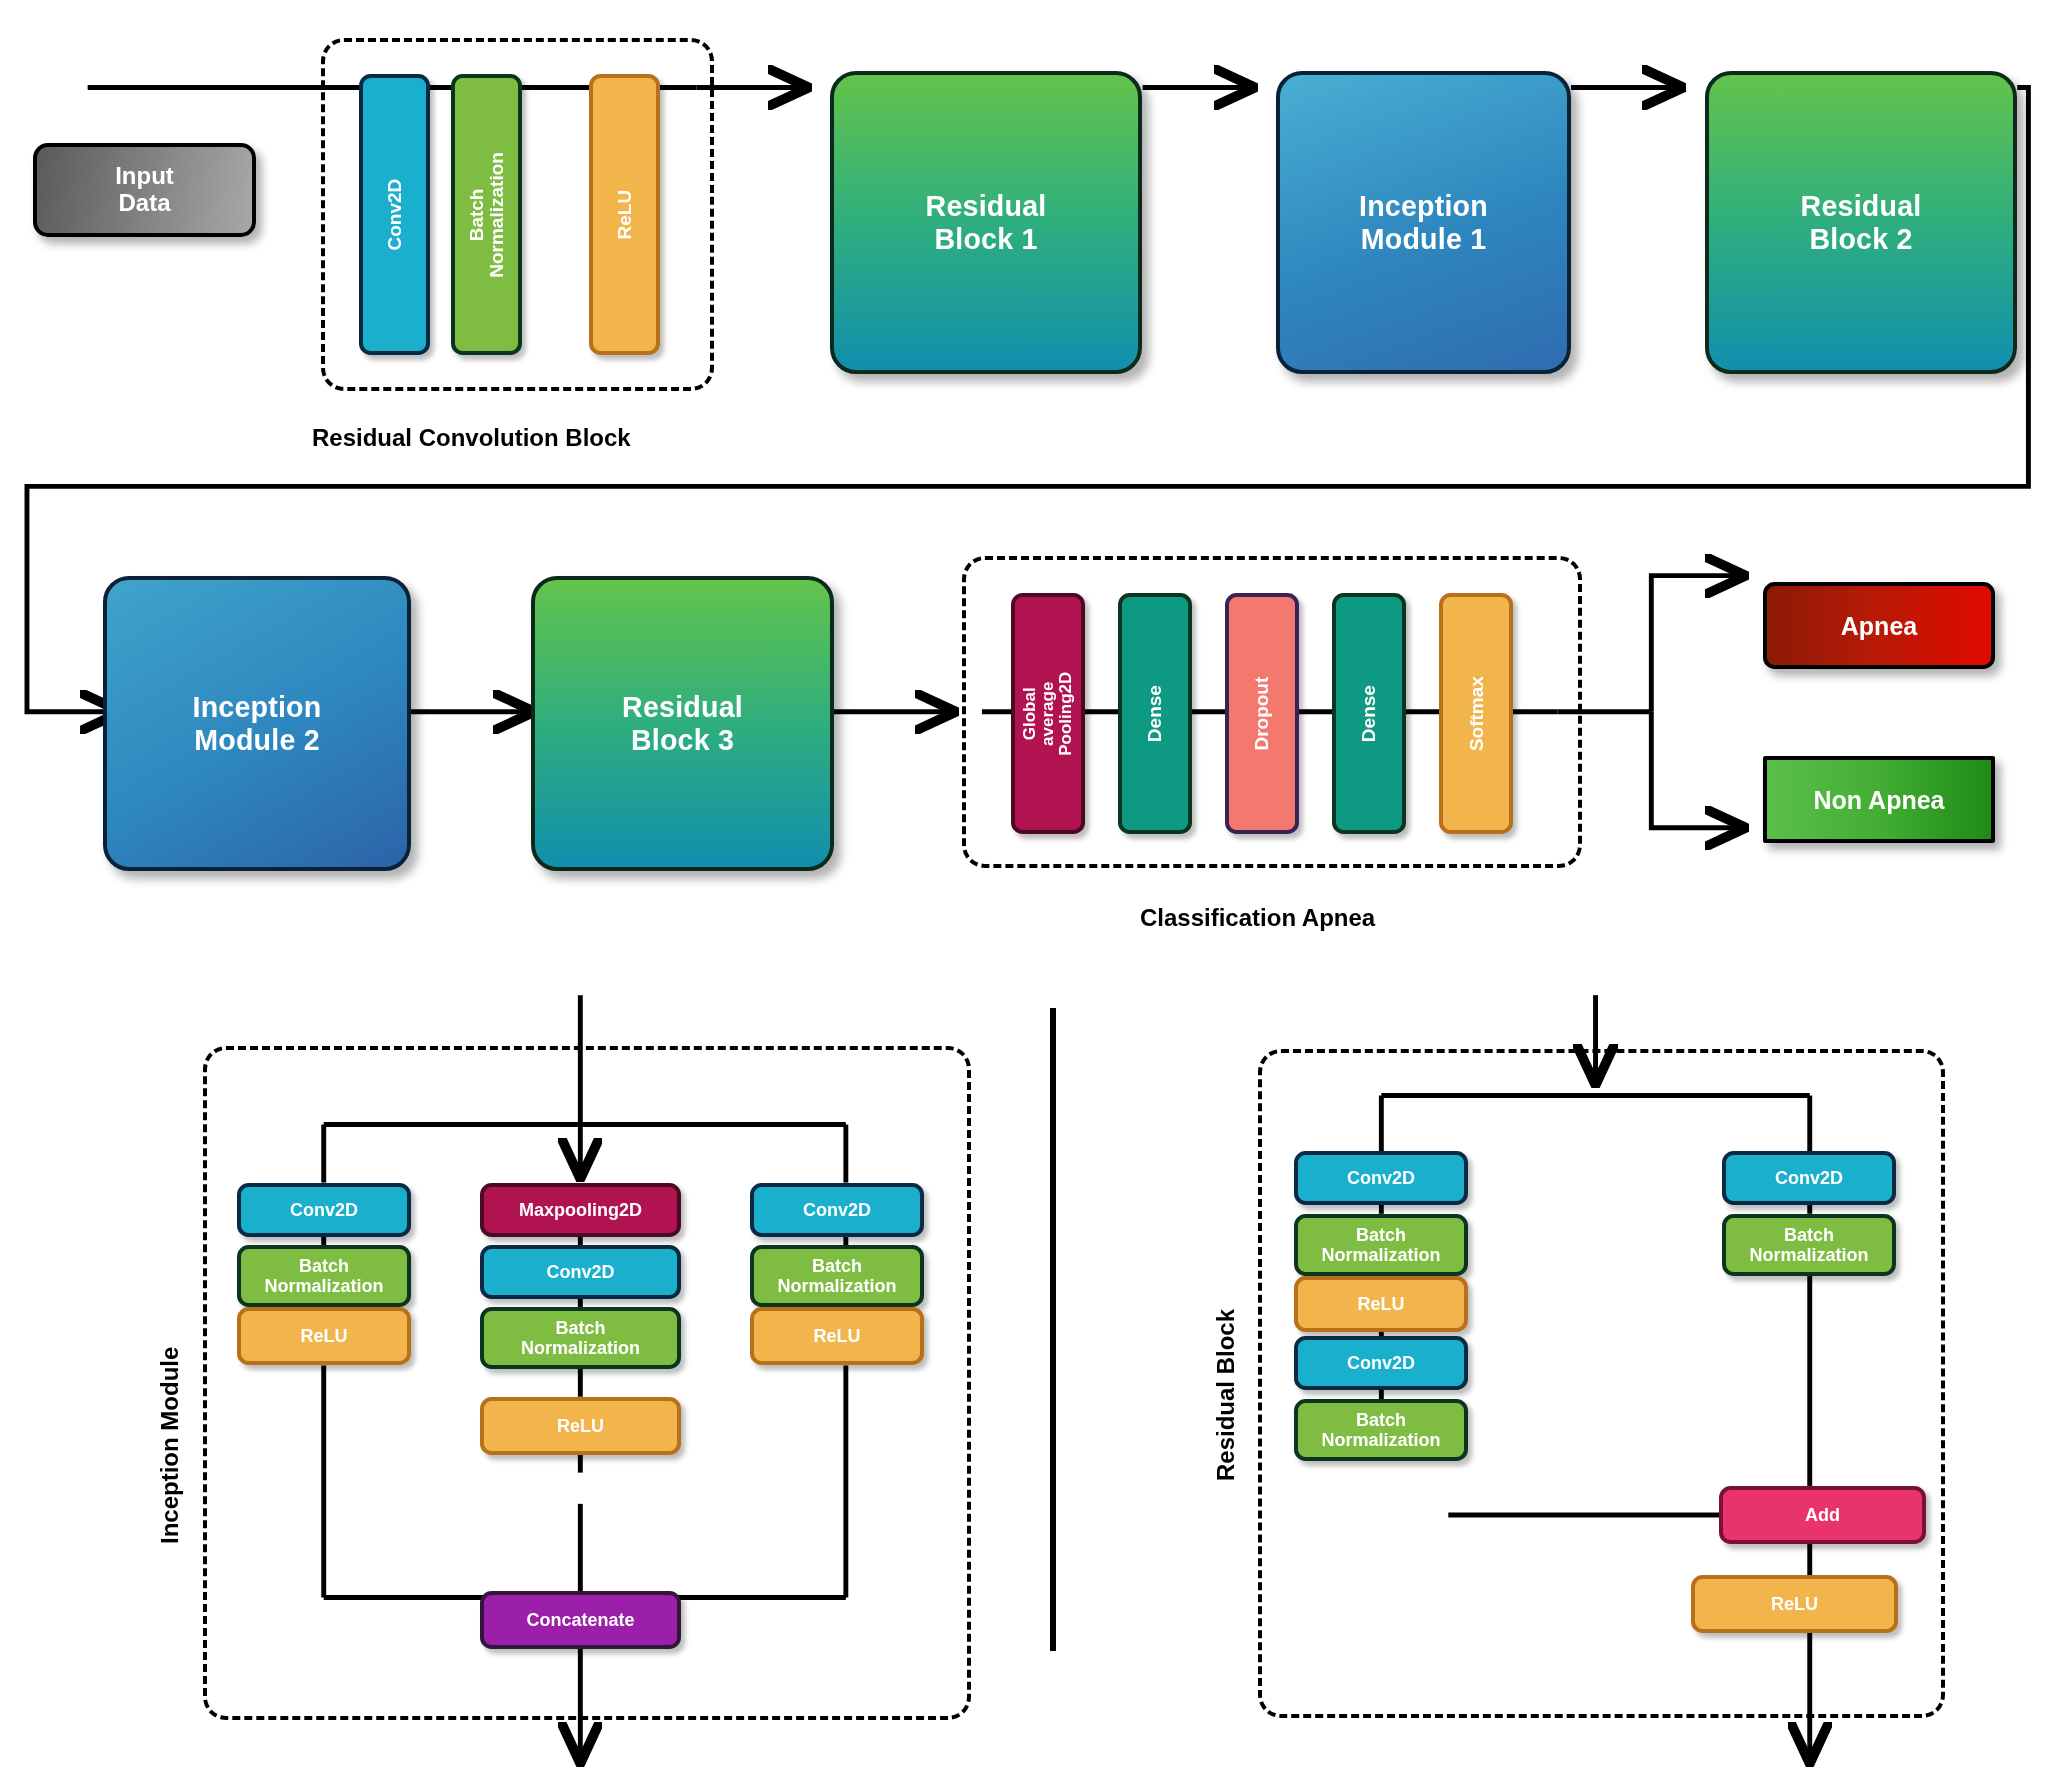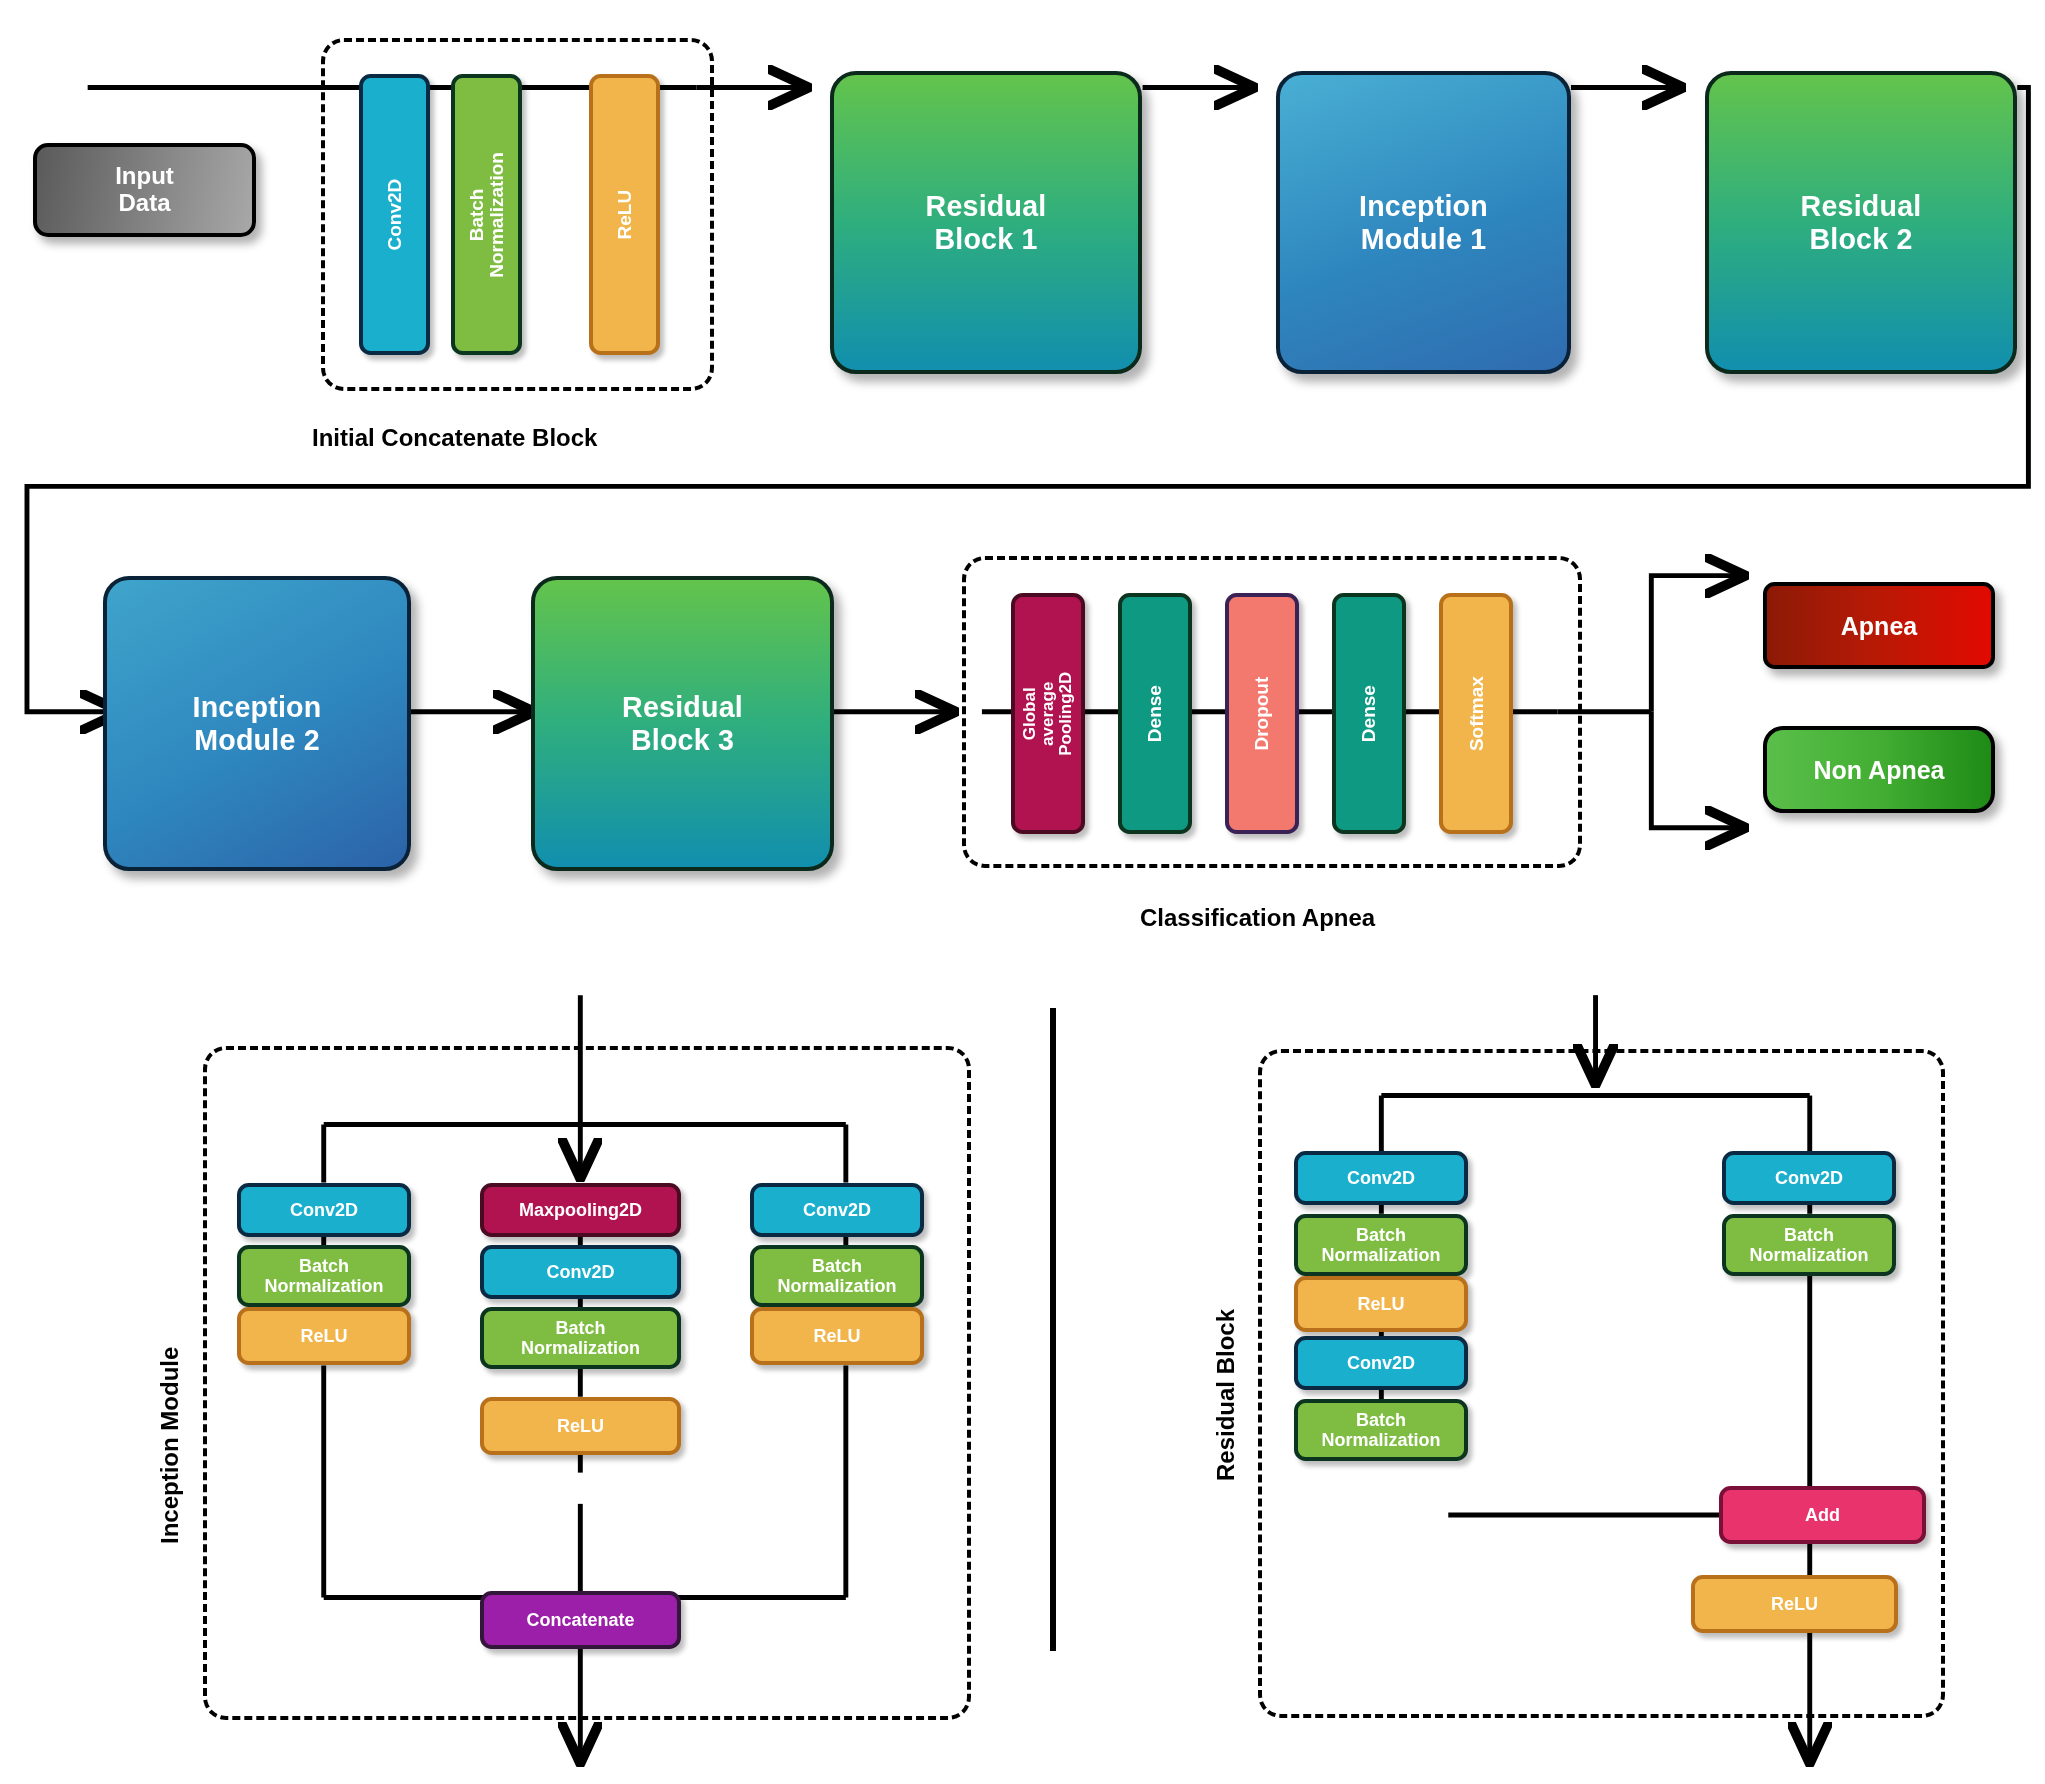--- a/index.html
+++ b/index.html
@@ -144,21 +144,21 @@
 
   <div class="node pill vpill bn" style="left:451px;top:74px;width:71px;height:281px;">
     <span class="vtxt" style="white-space:pre-line;line-height:1.05;">Batch
 Normalization</span>
   </div>
 
   <div class="node pill vpill relu" style="left:589px;top:74px;width:71px;height:281px;">
     <span class="vtxt">ReLU</span>
   </div>
 
-  <div class="caption" style="left:312px;top:424px;">Initial Concatenate Block</div>
+  <div class="caption" style="left:312px;top:424px;">Residual Convolution Block</div>
 
   <div class="node stage" style="left:830px;top:71px;width:312px;height:303px;
               background:linear-gradient(180deg,#63C44C 0%,#2FAE7E 50%,#118FAE 100%);
               flex-direction:column;">
     <span style="white-space:pre-line;">Residual
 Block 1</span>
   </div>
 
   <div class="node stage blue" style="left:1276px;top:71px;width:295px;height:303px;
               background:linear-gradient(160deg,#49AFD3 0%,#2E86BE 55%,#2F6CAF 100%);
@@ -213,21 +213,21 @@
 
   <div class="caption" style="left:1140px;top:904px;">Classification Apnea</div>
 
   <div class="node" style="left:1763px;top:582px;width:232px;height:87px;border-radius:11.6px;
               border:4px solid #000;font-size:25px;
               background:linear-gradient(90deg,#8C1A06 0%,#B51A06 45%,#E10A00 100%);
               box-shadow:5.4px 6.2px 8px rgba(0,0,0,.30);">
     <span>Apnea</span>
   </div>
 
-  <div class="node" style="left:1763px;top:726px;width:232px;height:87px;border-radius:20px;
+  <div class="node" style="left:1763px;top:756px;width:232px;height:87px;border-radius:2px;
               border:4px solid #000;font-size:25px;
               background:linear-gradient(90deg,#5ABF4A 0%,#43AE33 50%,#1E8B16 100%);
               box-shadow:5.4px 6.2px 8px rgba(0,0,0,.30);">
     <span>Non Apnea</span>
   </div>
 
   <div class="divider" style="left:1050px;top:1008px;height:643px;"></div>
 
   <div class="dashbox" style="left:203px;top:1046px;width:768px;height:674px;"></div>
 

